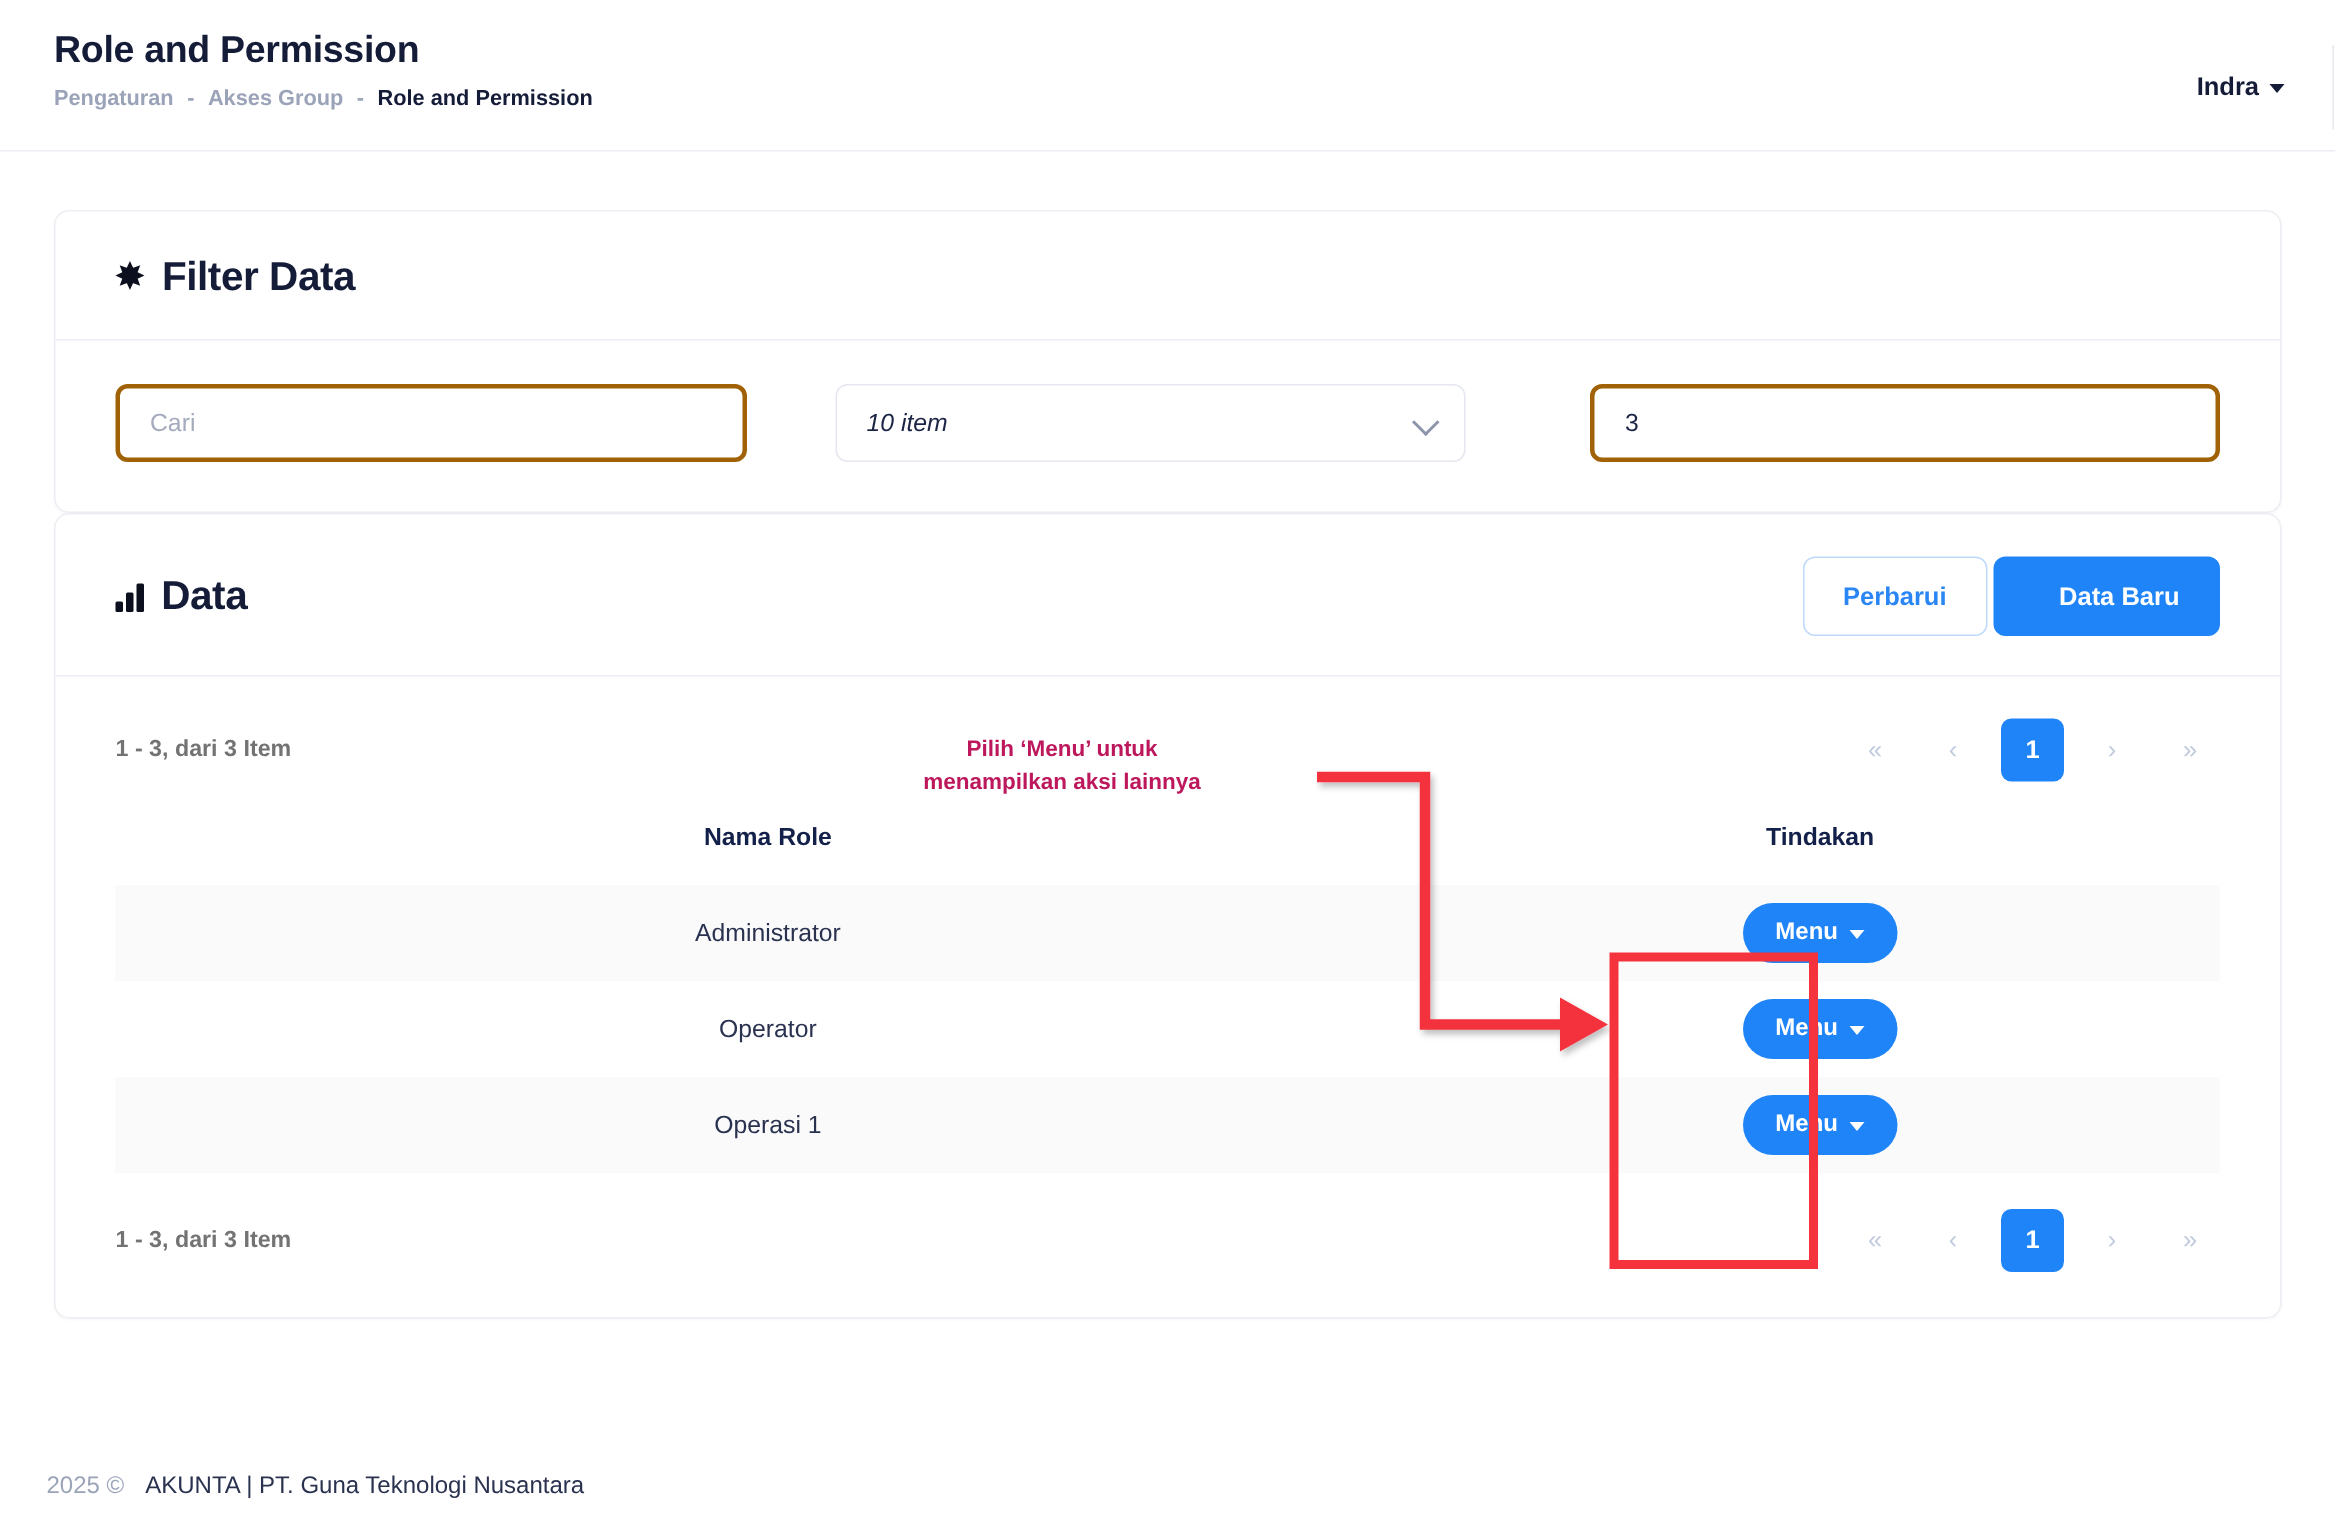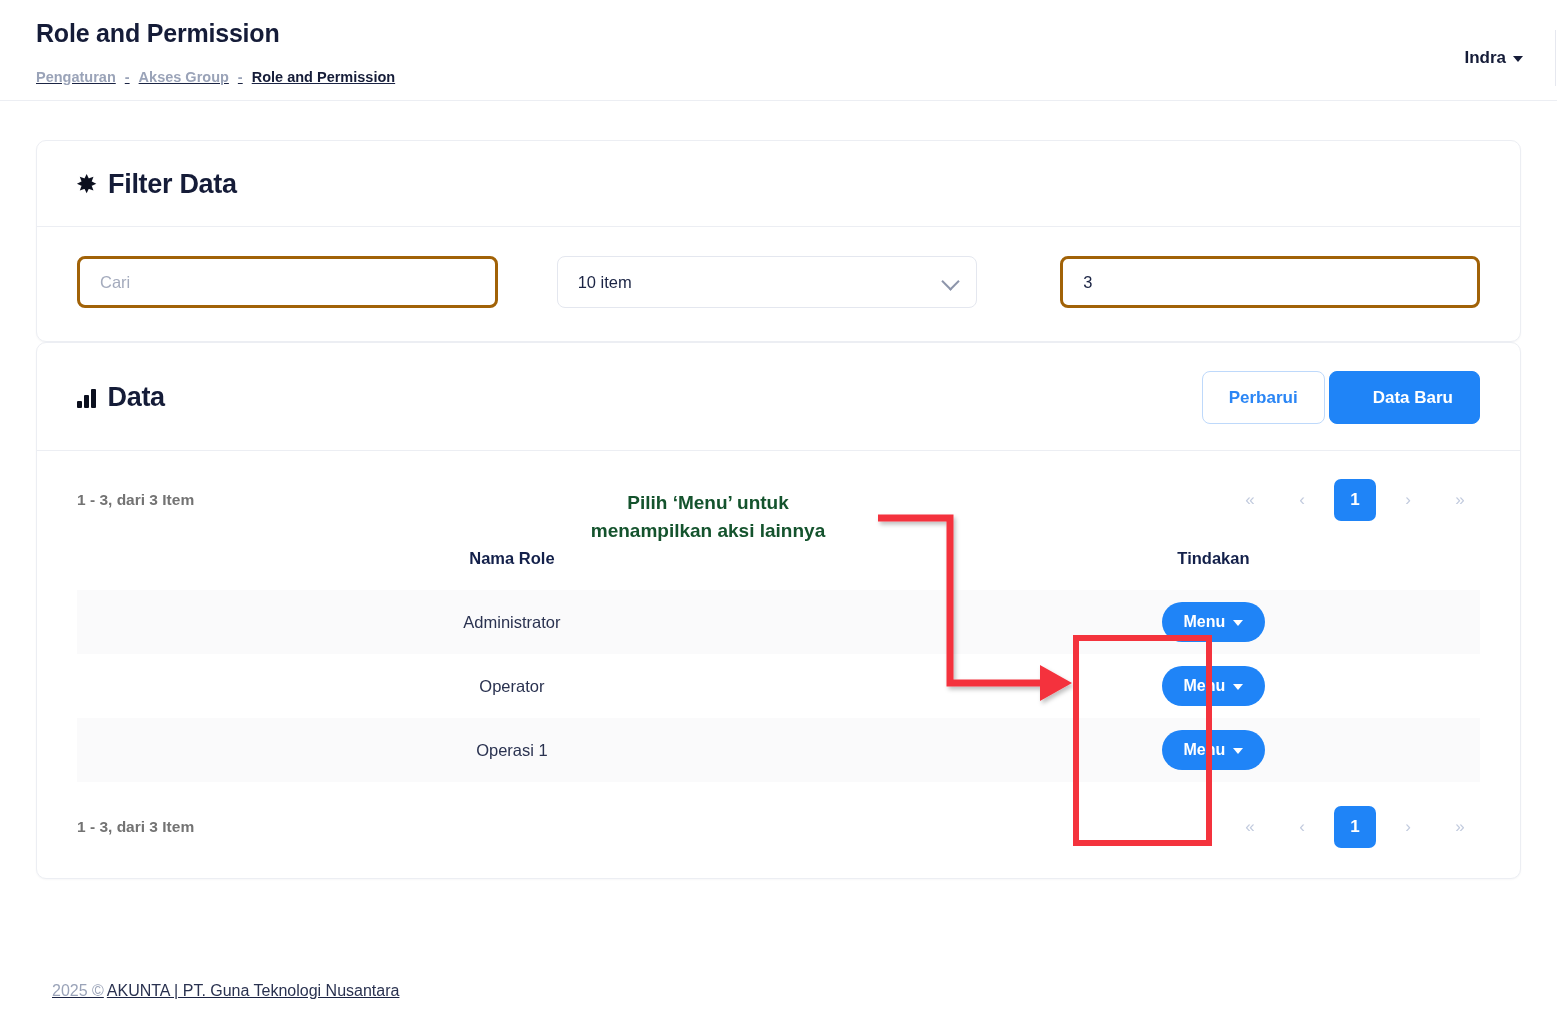--- a/index.html
+++ b/index.html
@@ -24,27 +24,26 @@
   .topbar-left { position: absolute; left: 36px; top: 18px; }
   .page-title {
     font-size: 25px;
     font-weight: bold;
     color: #151c38;
     letter-spacing: -0.2px;
     line-height: 1.2;
     margin: 0;
   }
   .breadcrumb {
-    margin-top: 21px;
+    margin-top: 10px;
     font-size: 14.5px;
     font-weight: bold;
     display: flex;
     align-items: center;
     gap: 9px;
-    text-decoration: underline;
   }
   .crumb-muted { color: #9aa3b8; }
   .crumb-sep { color: #9aa3b8; font-weight: bold; }
   .crumb-active { color: #151c38; }
 
   .topbar-right {
     position: absolute;
     right: 0;
     top: 0;
     height: 115px;
@@ -121,21 +120,21 @@
     border-radius: 8px;
     background: #fff;
     font-family: "Liberation Sans", sans-serif;
     font-size: 16.5px;
     color: #1b2444;
     padding: 0 20px;
     outline: none;
   }
   .input::placeholder { color: #a4abbd; }
 
-  .select-wrap { position: relative; width: 100%; }
+  .select-wrap { position: relative; width: 100%; font-style: italic; }
   .select {
     width: 100%;
     height: 52px;
     border: 1px solid #e4e7ef;
     border-radius: 8px;
     background: #fff;
     font-family: "Liberation Sans", sans-serif;
     font-size: 16.5px;
     color: #1b2444;
     padding: 0 44px 0 20px;
@@ -258,47 +257,46 @@
     width: 0; height: 0;
     border-left: 5px solid transparent;
     border-right: 5px solid transparent;
     border-top: 6px solid #fff;
     margin-top: 2px;
   }
 
   
   .footer {
     position: absolute;
-    left: 52px;
+    left: 31px;
     bottom: 18px;
     font-size: 16px;
     display: flex;
     align-items: center;
-    gap: 3px;
-    text-decoration: underline;
+    gap: 14px;
   }
   .footer .yr { color: #9aa3b8; }
   .footer .org { color: #2a3250; }
 
   
   .annot-layer {
     position: absolute;
     left: 0; top: 0;
     width: 1557px; height: 1018px;
     pointer-events: none;
     z-index: 50;
   }
   .annot-text {
     position: absolute;
     left: 548px;
     top: 489px;
     width: 320px;
     text-align: center;
-    color: #14532d;
-    font-size: 19px;
+    color: #be185d;
+    font-size: 15px;
     font-weight: bold;
     line-height: 1.48;
   }
 </style>
 </head>
 <body>
 
 <div class="topbar">
   <div class="topbar-left">
     <h1 class="page-title">Role and Permission</h1>

